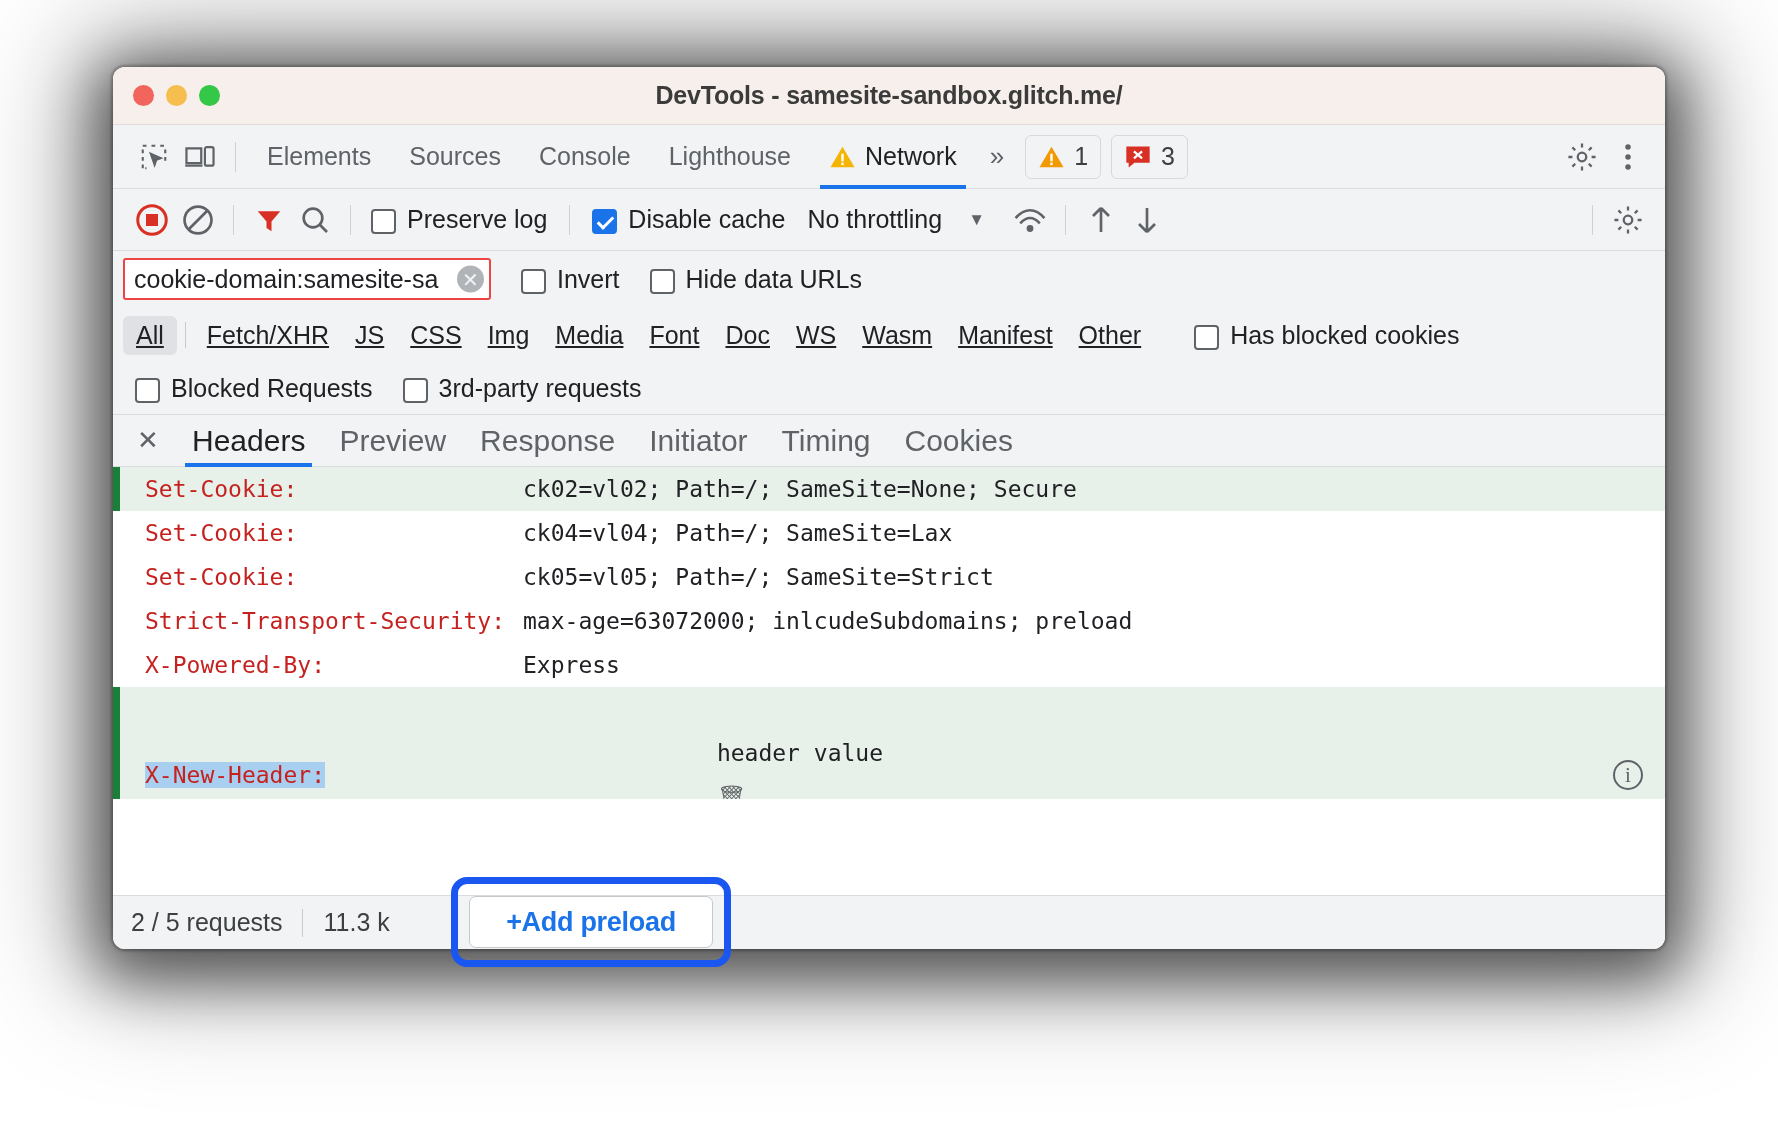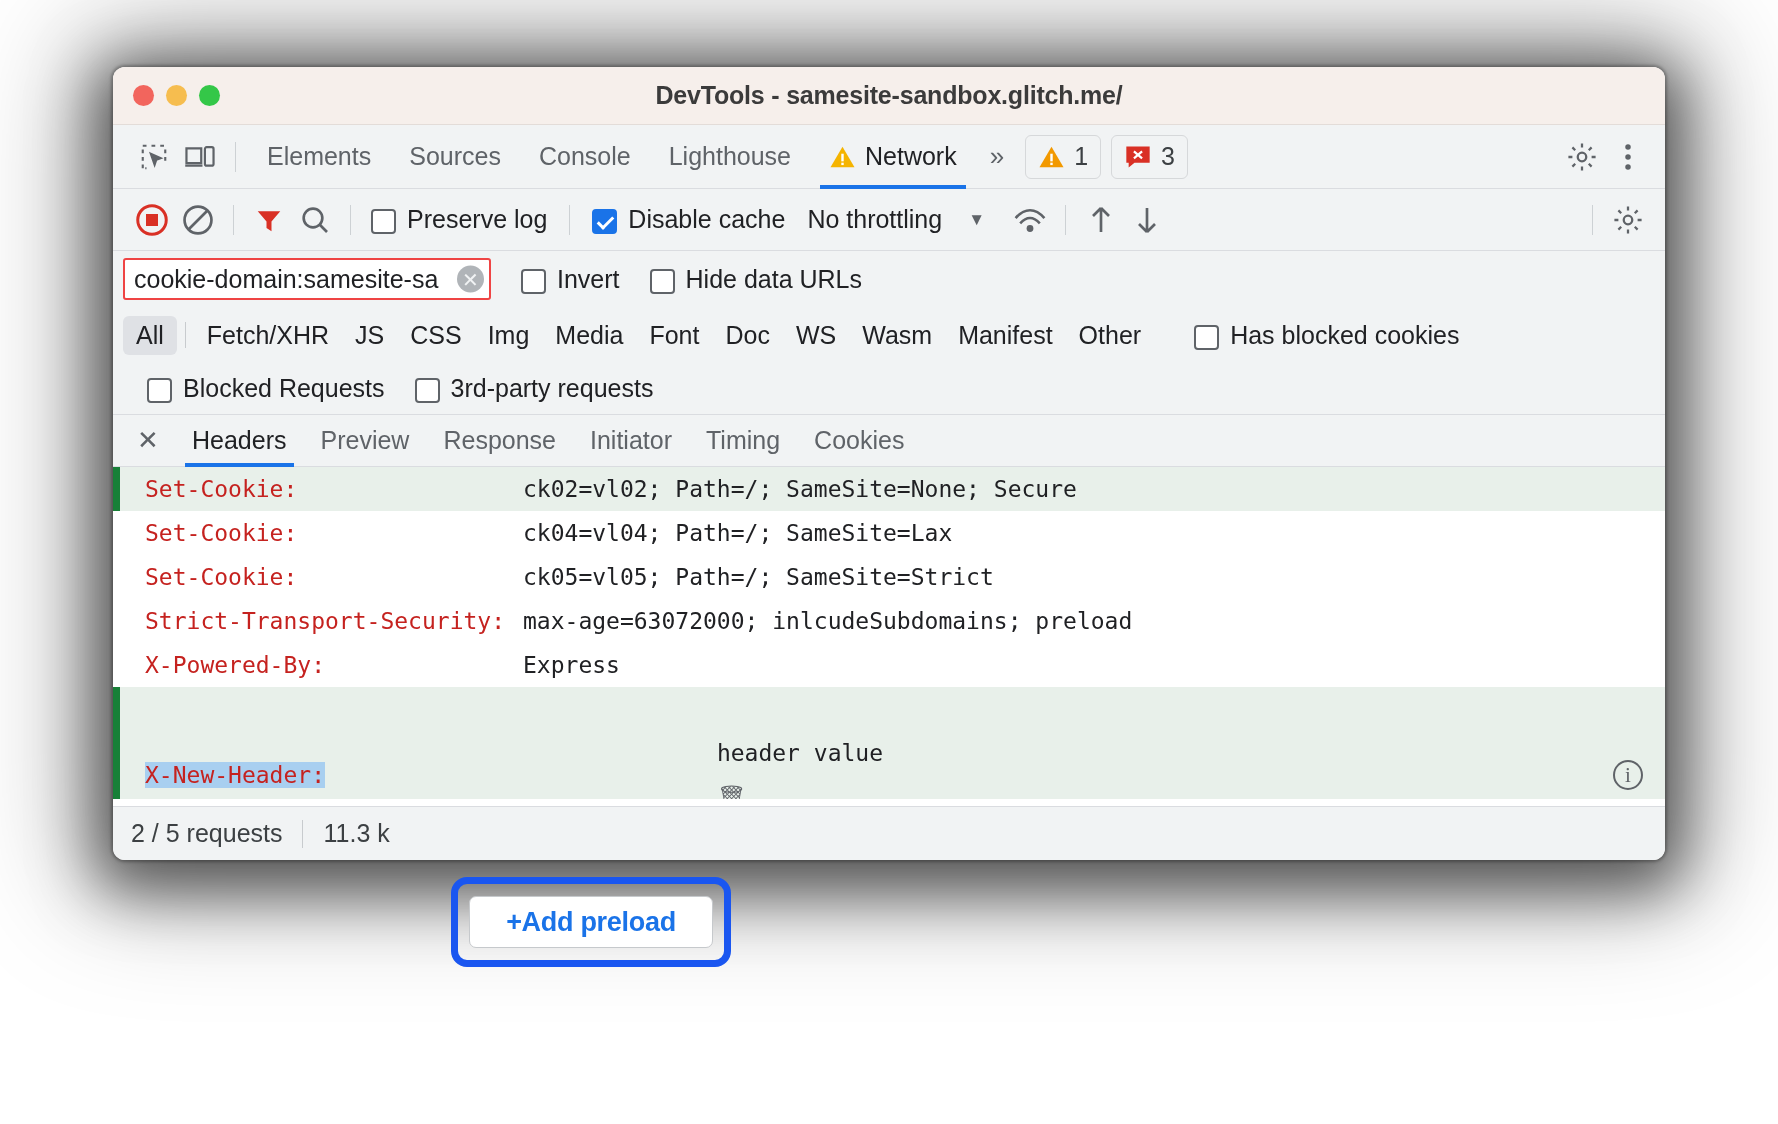--- a/index.html
+++ b/index.html
@@ -12,21 +12,21 @@
   .page {
     position: relative;
     width: 1778px; height: 1124px;
     background: #ffffff;
   }
 
   
   .window {
     position: absolute;
     left: 113px; top: 67px;
-    width: 1552px; height: 793px;
+    width: 1552px; height: 882px;
     border-radius: 12px;
     background: #ffffff;
     box-shadow: 0 0 3px 2px rgba(0,0,0,0.28), 0 14px 60px 18px rgba(0,0,0,0.55),
                 0 0 120px 30px rgba(0,0,0,0.35);
     overflow: hidden;
   }
 
   
   .titlebar {
     position: relative;
@@ -130,21 +130,21 @@
     display: flex; align-items: center; justify-content: center;
     font-size: 20px; line-height: 1;
   }
 
   
   .typerow {
     height: 56px; background: #f1f3f4;
     display: flex; align-items: center; padding: 0 10px; gap: 0;
     font-size: 25px; color: #202124;
   }
-  .typeitem { padding: 5px 13px; border-radius: 6px; }
+  .typeitem { padding: 5px 13px; border-radius: 6px; text-decoration: underline; }
   .typeitem.active { background: #dfe1e5; }
   .typesep { width: 1px; height: 26px; background: #c8cbce; margin: 0 8px; }
 
   .opts2 {
     height: 52px; background: #f1f3f4;
     display: flex; align-items: center; padding: 0 10px; gap: 30px;
     border-bottom: 1px solid #dadce0;
   }
 
   
@@ -171,21 +171,21 @@
   .details { flex: 1; background: #fff; display: flex; flex-direction: column; min-width: 0; }
   .dtabs {
     height: 52px; background: #f1f3f4; border-bottom: 1px solid #dadce0;
     display: flex; align-items: center; padding-left: 16px;
   }
   .closex {
     width: 38px; height: 38px; display: flex; align-items: center; justify-content: center;
     color: #5f6368; font-size: 26px; margin-right: 8px;
   }
   .dtab {
-    font-size: 25px; color: #5f6368; padding: 0 17px; height: 52px;
+    font-size: 30px; color: #5f6368; padding: 0 17px; height: 52px;
     display: flex; align-items: center; position: relative; white-space: nowrap;
   }
   .dtab.selected { color: #202124; }
   .dtab.selected::after {
     content: ""; position: absolute; left: 10px; right: 10px; bottom: 0;
     height: 4px; background: #1a73e8;
   }
 
   .headerlist { flex: 1; overflow: hidden; }
   .hrow {
@@ -428,21 +428,21 @@
       <span class="typeitem">Wasm</span>
       <span class="typeitem">Manifest</span>
       <span class="typeitem">Other</span>
       <label class="cbwrap" style="margin-left:40px">
         <span class="cbox"></span>
         <span>Has blocked cookies</span>
       </label>
     </div>
 
     <div class="opts2">
-      <label class="cbwrap" style="margin-left:24px">
+      <label class="cbwrap" style="margin-left:12px">
         <span class="cbox"></span>
         <span>Blocked Requests</span>
       </label>
       <label class="cbwrap">
         <span class="cbox"></span>
         <span>3rd-party requests</span>
       </label>
     </div>
 
     <div class="main">

